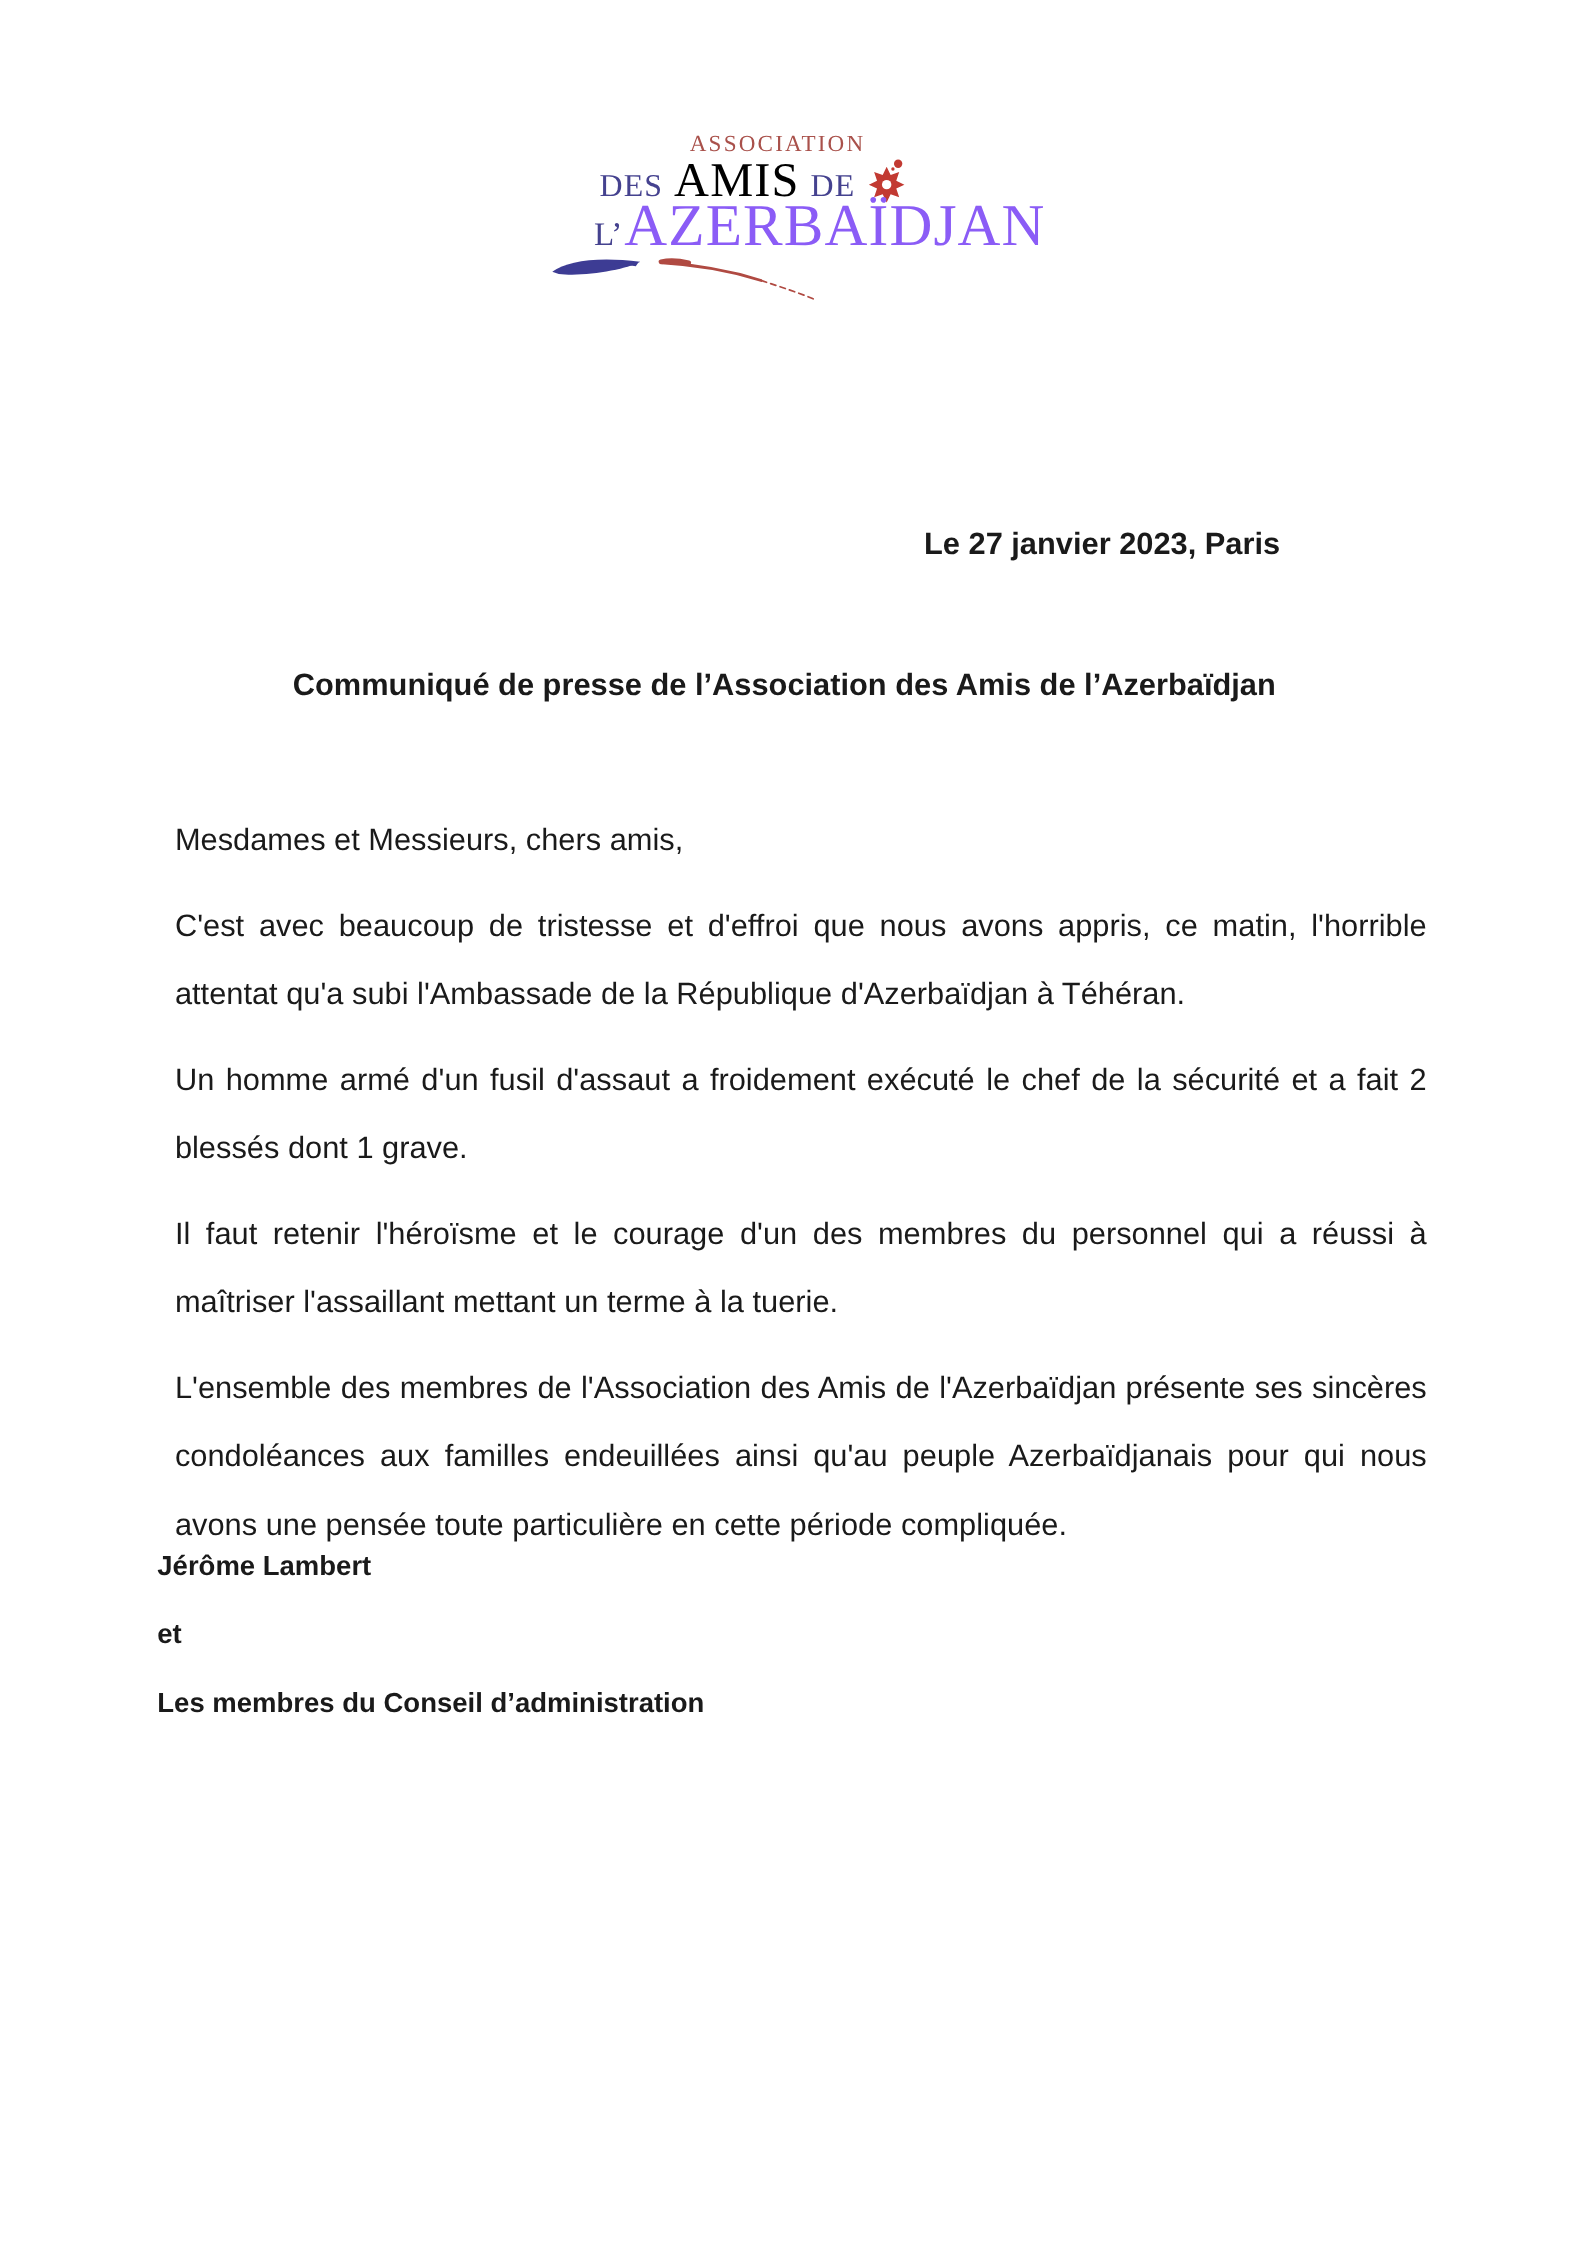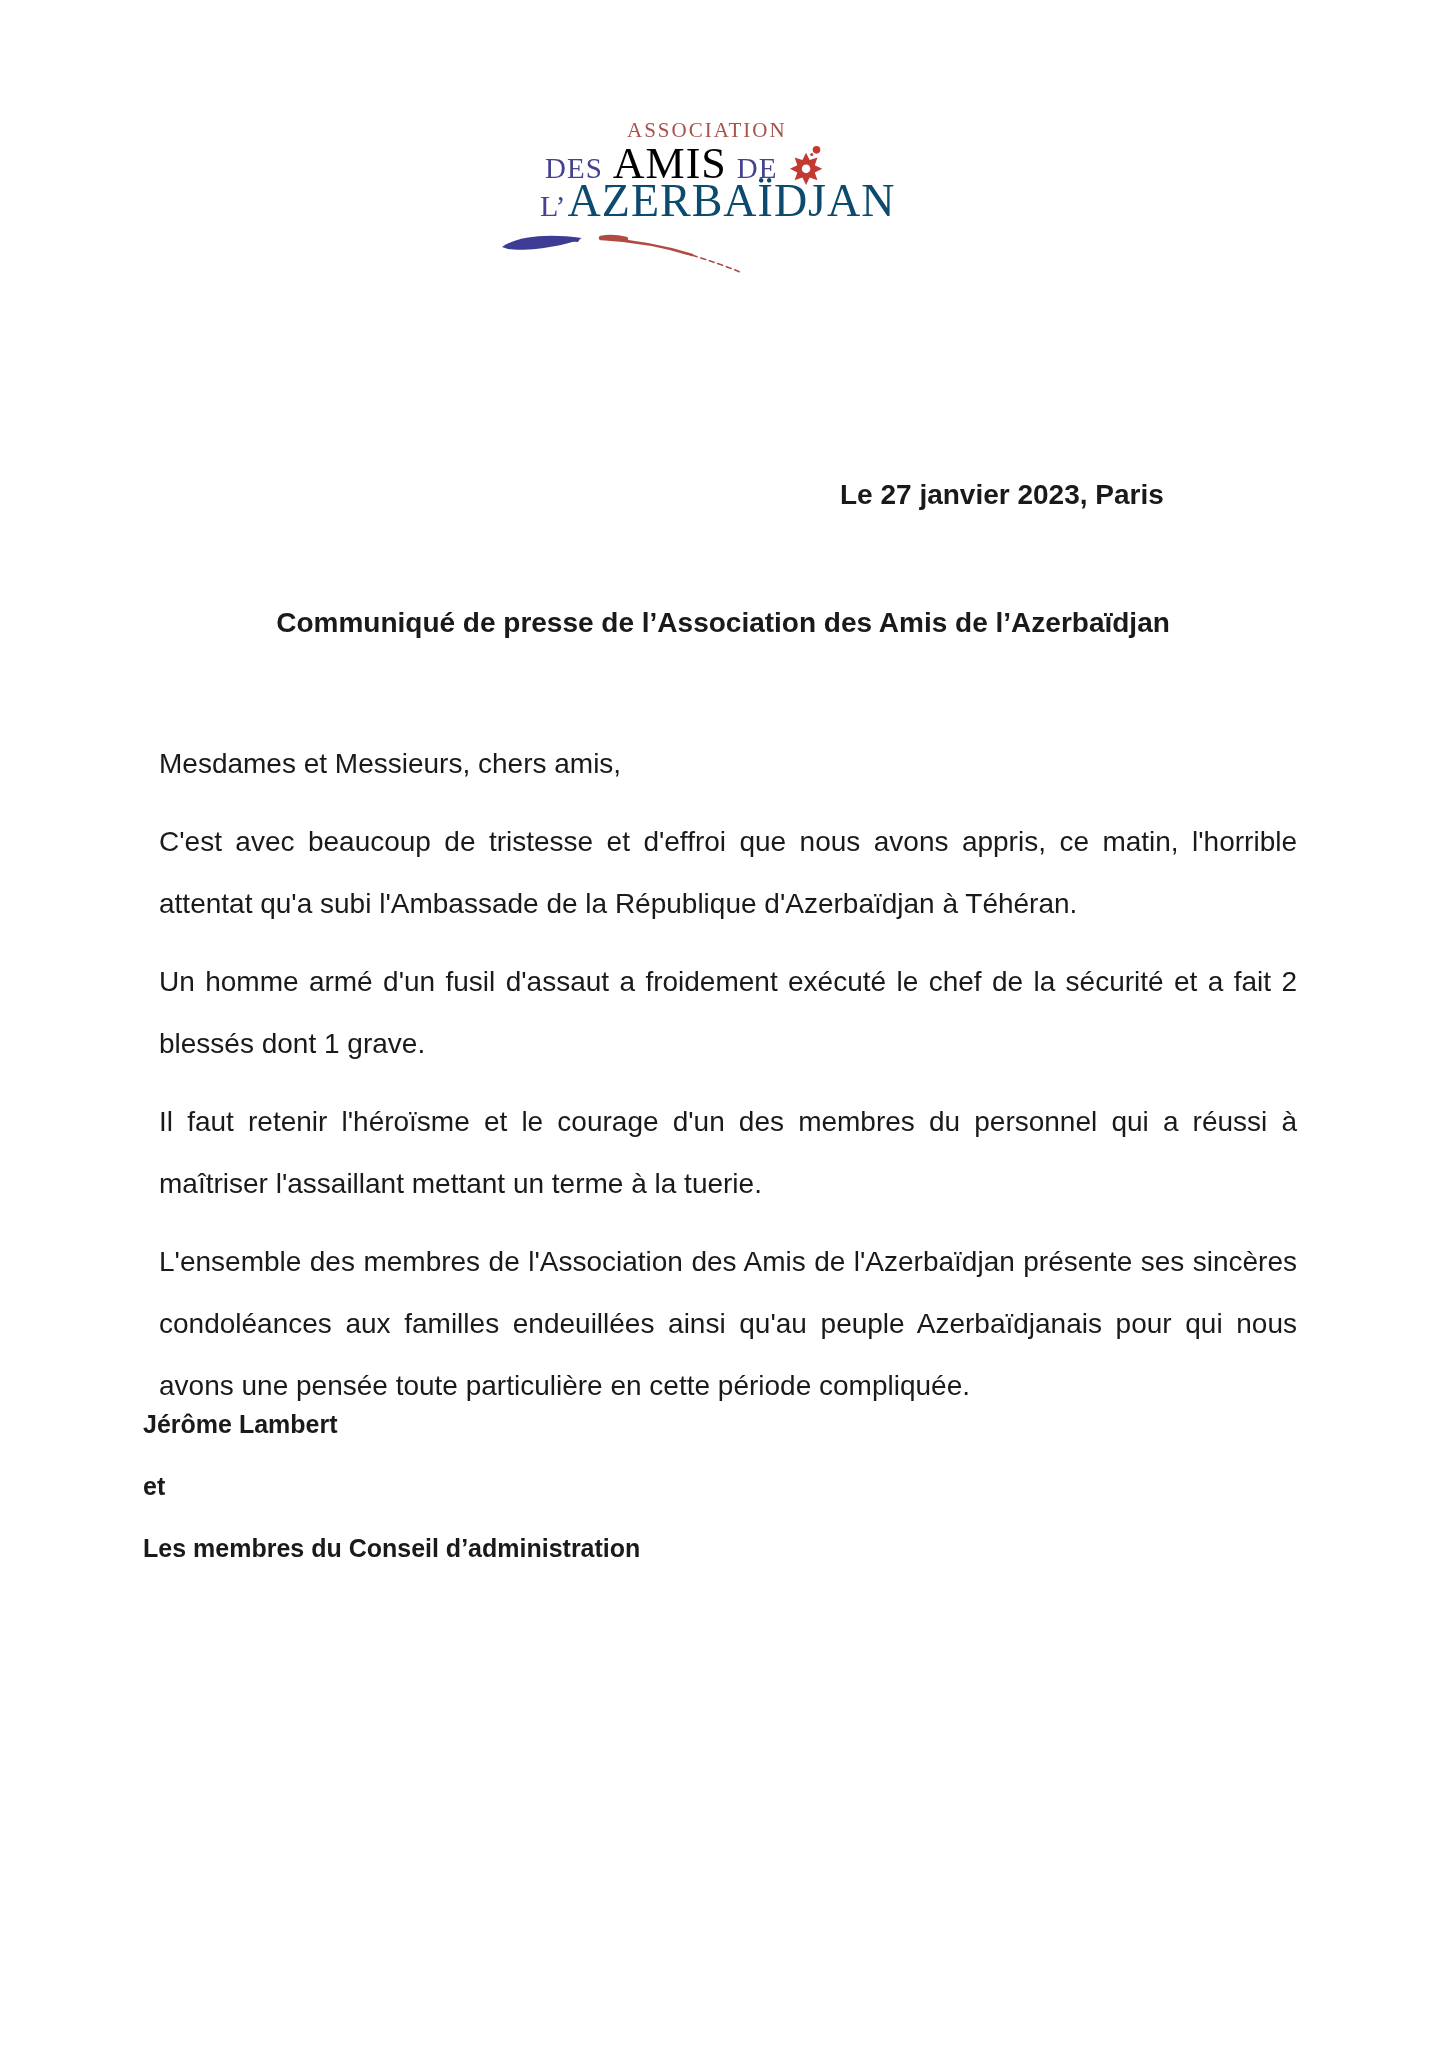--- a/index.html
+++ b/index.html
@@ -47,36 +47,36 @@
   .logo-bottom {
     position: absolute;
     left: 40px;
     top: 62px;
     display: flex;
     align-items: baseline;
     gap: 2px;
     white-space: nowrap;
   }
   .logo-bottom .prefix { font-size: 30px; color: #45428f; }
-  .logo-bottom .word   { font-size: 46px; letter-spacing: 1px; color: #0c4a6e; }
+  .logo-bottom .word   { font-size: 54px; letter-spacing: 1px; color: #8b5cf6; }
   .logo-swoosh { position: absolute; left: 2px; top: 120px; }
 
   
   .dateline {
     position: absolute;
     left: 840px;
     top: 464px;
     font-size: 28px;
     font-weight: bold;
     line-height: 62px;
     white-space: nowrap;
   }
   .doc-title {
     position: absolute;
-    left: 138px;
+    left: 128px;
     top: 592px;
     width: 1170px;
     font-size: 28px;
     font-weight: bold;
     line-height: 62px;
     text-align: center;
   }
   .body-text {
     position: absolute;
     left: 143px;

